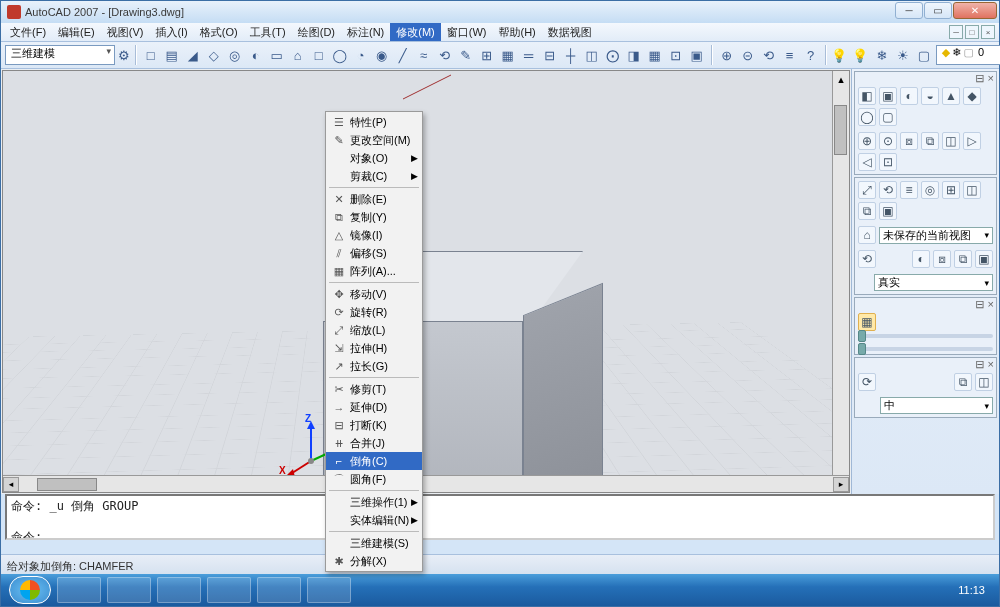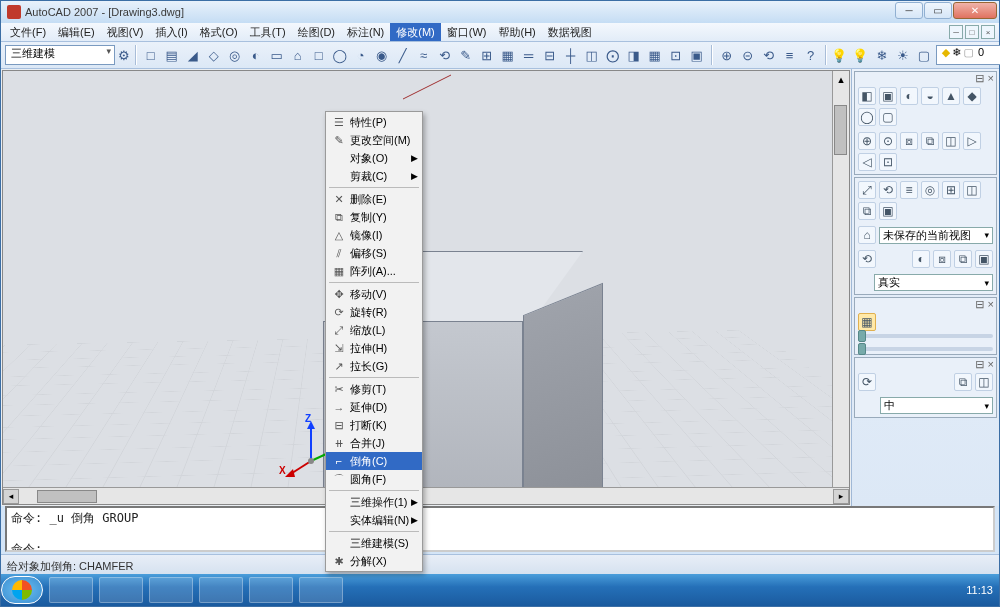--- a/index.html
+++ b/index.html
@@ -65,27 +65,27 @@
 .pal-body { padding: 3px; display: flex; flex-wrap: wrap; gap: 3px; align-items: center; }
 .pal-btn { width: 18px; height: 18px; border: 1px solid #c0d0e4; border-radius: 2px; display: flex; align-items: center; justify-content: center; font-size: 12px; color: #456; background: #f2f7fd; }
 .pal-btn.hl { background: #ffe9a8; border-color: #e0b050; }
 .pal-row { width: 100%; display: flex; align-items: center; gap: 3px; }
 .pal-input { flex: 1; height: 17px; border: 1px solid #8aa; background: #fff; font-size: 10px; padding: 0 3px; display: flex; align-items: center; position: relative; }
 .pal-input.dd::after { content: "▾"; position: absolute; right: 3px; font-size: 9px; }
 .slider-track { flex: 1; height: 4px; background: #c7d4e5; border-radius: 2px; position: relative; }
 .slider-knob { position: absolute; left: 0; top: -4px; width: 8px; height: 12px; background: #7aa; border: 1px solid #588; border-radius: 2px; }
 
 
-.cmd { height: 46px; background: #fff; border: 2px inset #ccc; margin: 0 4px 2px 4px; font-family: "SimSun", monospace; font-size: 12px; padding: 2px 4px; color: #222; white-space: pre; overflow: hidden; }
+.cmd { height: 46px; background: #fff; border: 2px inset #ccc; margin: 0 4px 14px 4px; font-family: "SimSun", monospace; font-size: 12px; padding: 2px 4px; color: #222; white-space: pre; overflow: hidden; }
 
 
 .status { height: 20px; background: linear-gradient(#e8eef7,#d6e2f0); border-top: 1px solid #a8c0de; display: flex; align-items: flex-end; padding: 0 6px; font-size: 11px; color: #333; }
 
 
-.taskbar { height: 32px; background: linear-gradient(#4a9edb,#2570b8 40%,#1a5a9e); display: flex; align-items: center; padding: 0 0; gap: 6px; }
+.taskbar { height: 32px; background: linear-gradient(#4a9edb,#2570b8 40%,#1a5a9e); display: flex; align-items: center; padding: 0 8px; gap: 6px; }
 .start { width: 42px; height: 28px; border-radius: 20px; background: radial-gradient(#6cc1f3,#3a8cd0); border: 1px solid #fff; display: flex; align-items: center; justify-content: center; }
 .start .orb { width: 20px; height: 20px; border-radius: 50%; background: conic-gradient(#f25022 0 25%,#7fba00 0 50%,#00a4ef 0 75%,#ffb900 0); }
 .task-btn { width: 44px; height: 26px; background: rgba(255,255,255,.15); border: 1px solid rgba(255,255,255,.3); border-radius: 2px; }
 .tray { margin-left: auto; color: #fff; padding: 0 6px; font-size: 11px; }
 
 
 .dropdown { position: absolute; left: 324px; top: 42px; width: 98px; background: #f2f2f2; border: 1px solid #9a9a9a; box-shadow: 2px 3px 5px rgba(0,0,0,.3); z-index: 100; padding: 1px 0; }
 .dd-row { height: 18px; display: flex; align-items: center; padding-left: 4px; position: relative; color: #000; }
 .dd-row .mi-icon { width: 18px; display: inline-flex; justify-content: center; font-size: 11px; color: #555; }
 .dd-row .mi-text { flex: 1; padding-left: 2px; }

